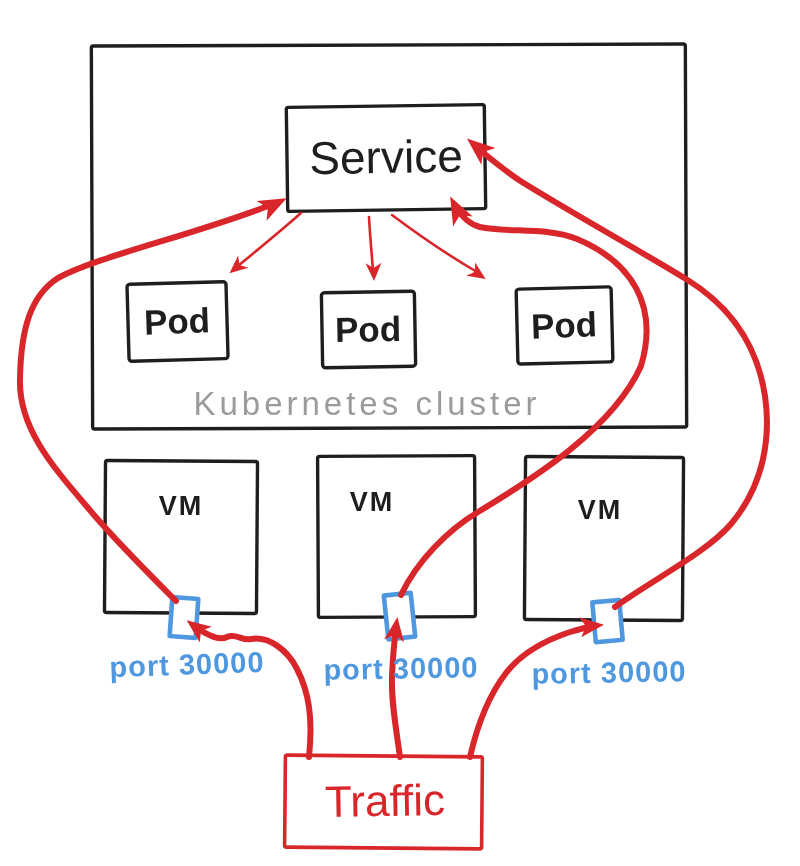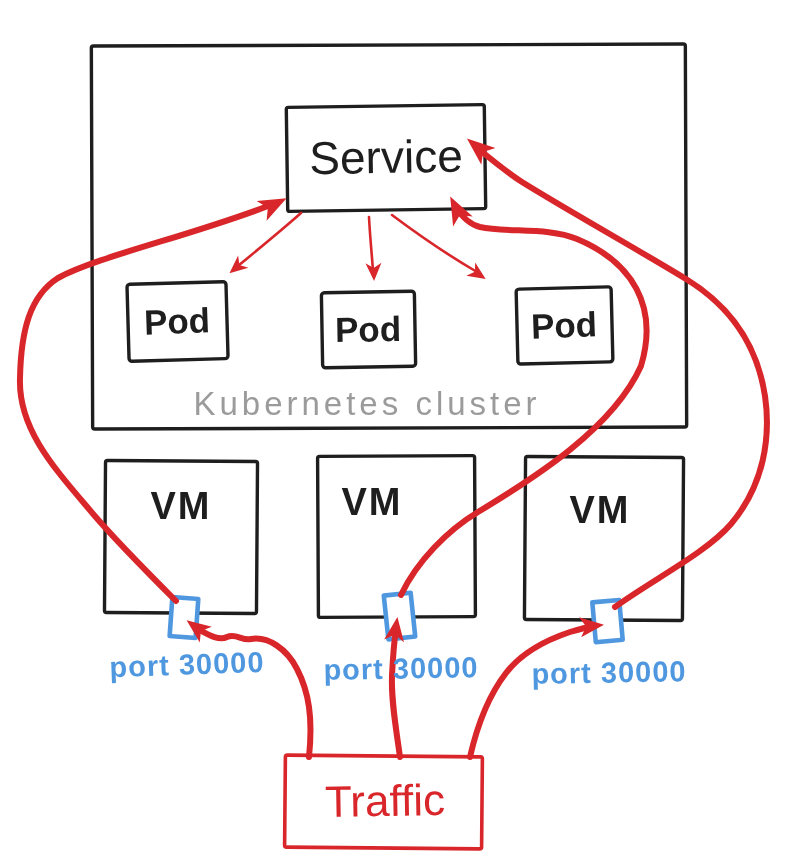--- a/index.html
+++ b/index.html
@@ -28,21 +28,21 @@
     position:absolute;transform:translate(-50%,-50%);
     white-space:nowrap;color:var(--ink);line-height:1;
     user-select:none;
   }
   .lbl-service{left:386px;top:157px;font-size:46px;transform:translate(-50%,-50%) rotate(-1deg);}
   .lbl-pod{font-size:35px;font-weight:700;}
   .lbl-pod1{left:177px;top:321px;transform:translate(-50%,-50%) rotate(-2deg);}
   .lbl-pod2{left:368px;top:329px;transform:translate(-50%,-50%) rotate(-1deg);}
   .lbl-pod3{left:564px;top:325px;transform:translate(-50%,-50%) rotate(-2deg);}
   .lbl-cluster{left:367px;top:403px;font-size:33px;color:var(--gray);letter-spacing:4px;text-align:center;}
-  .lbl-vm{font-size:38px;font-weight:700;letter-spacing:2px;}
+  .lbl-vm{font-size:27px;font-weight:700;letter-spacing:2px;}
   .lbl-vm1{left:181px;top:506px;}
   .lbl-vm2{left:372px;top:502px;}
   .lbl-vm3{left:600px;top:510px;}
   .lbl-port{font-size:29px;font-weight:700;color:var(--blue);letter-spacing:1px;}
   .lbl-port1{left:187px;top:665px;transform:translate(-50%,-50%) rotate(-2deg);}
   .lbl-port2{left:401px;top:669px;transform:translate(-50%,-50%) rotate(-1deg);}
   .lbl-port3{left:609px;top:673px;transform:translate(-50%,-50%) rotate(-1deg);}
   .lbl-traffic{left:385px;top:801px;font-size:44px;color:var(--red);transform:translate(-50%,-50%) rotate(-1deg);}
 </style>
 </head>

